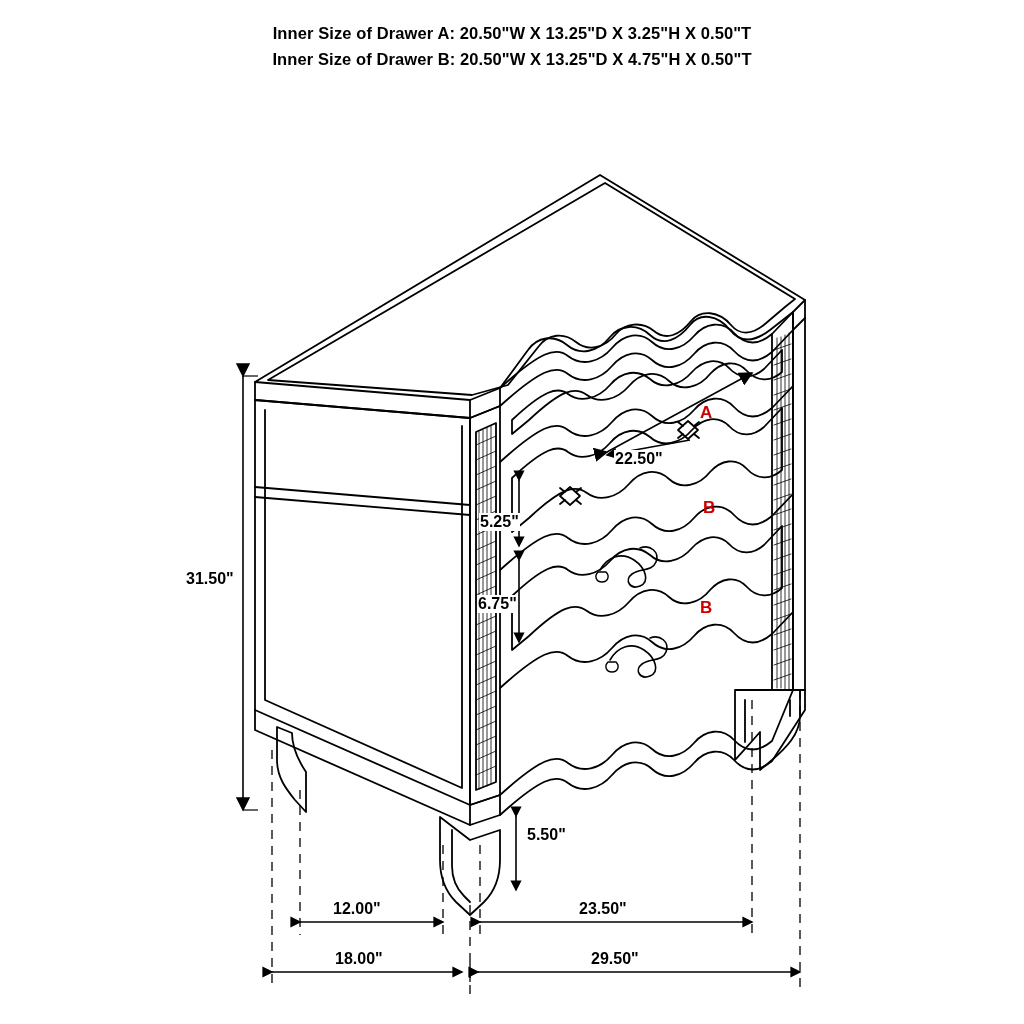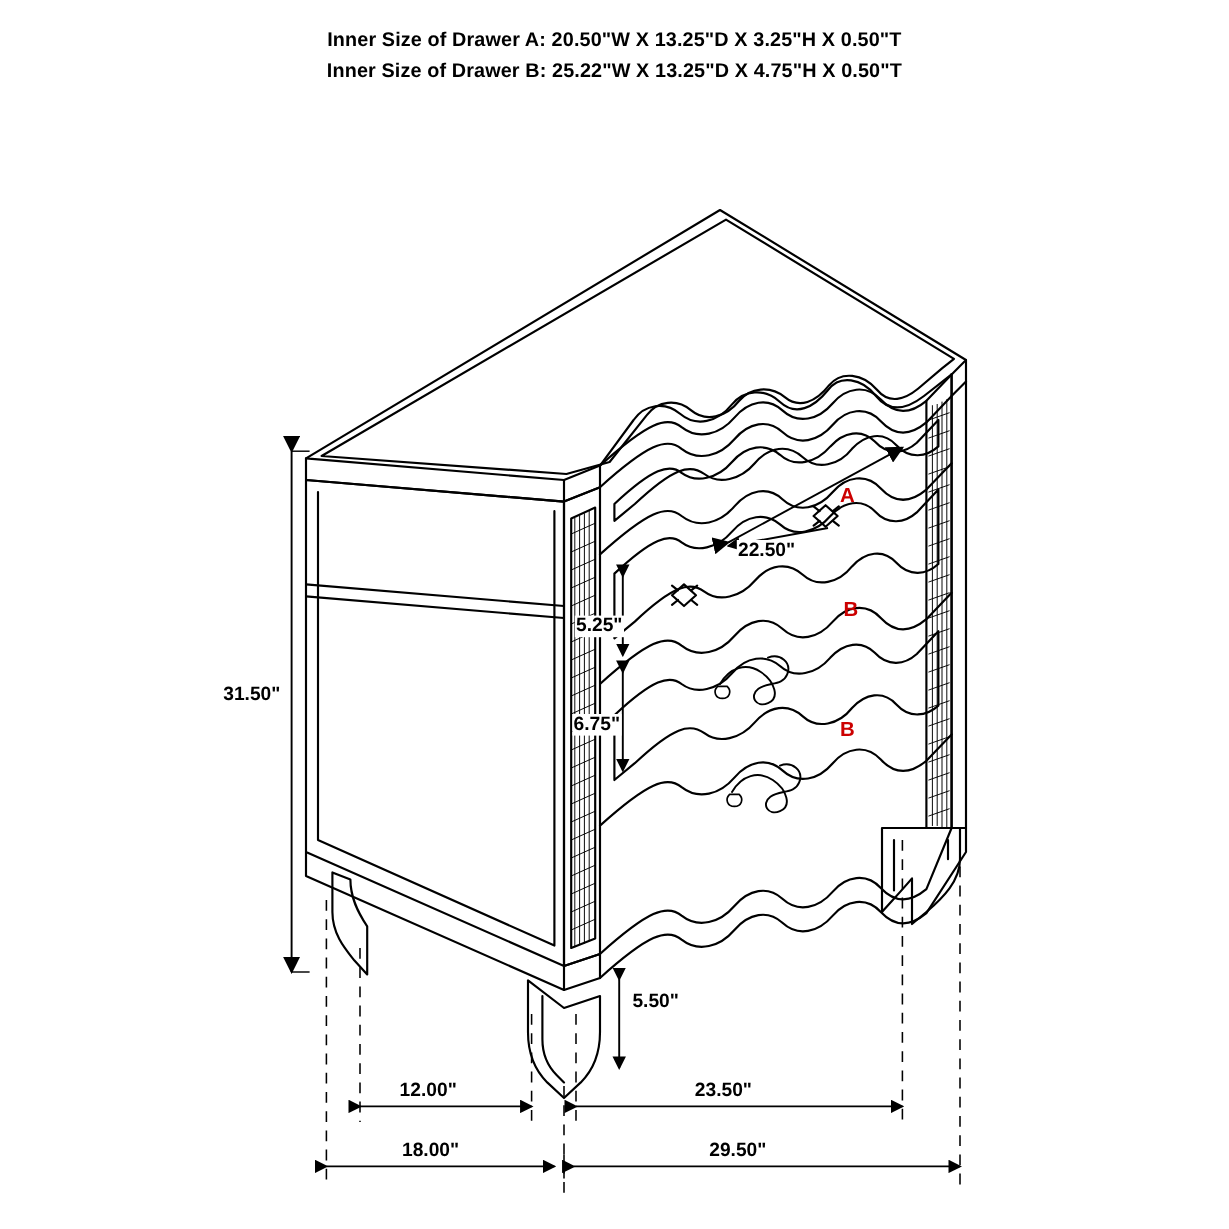--- a/index.html
+++ b/index.html
@@ -58,21 +58,21 @@
     padding: 0 1px;
   }
 </style>
 </head>
 <body>
 
 <div id="stage">
 
   <div class="header">
     <div class="line">Inner Size of Drawer  A: 20.50"W X 13.25"D X 3.25"H X 0.50"T</div>
-    <div class="line">Inner Size of Drawer B: 25.22"W X 13.25"D X 4.75"H X 0.50"T</div>
+    <div class="line">Inner Size of Drawer B: 20.50"W X 13.25"D X 4.75"H X 0.50"T</div>
   </div>
 
   <svg width="1024" height="1024" viewBox="0 0 1024 1024">
     <g fill="none" stroke="#000000" stroke-width="1.8" stroke-linejoin="round" stroke-linecap="round">
 
       <path d="M600,175 L805,300 L793,312 L770,330
                C757,340 742,345 730,330
                C718,315 700,312 690,325
                C678,340 663,347 650,335
                C637,323 620,325 610,337

